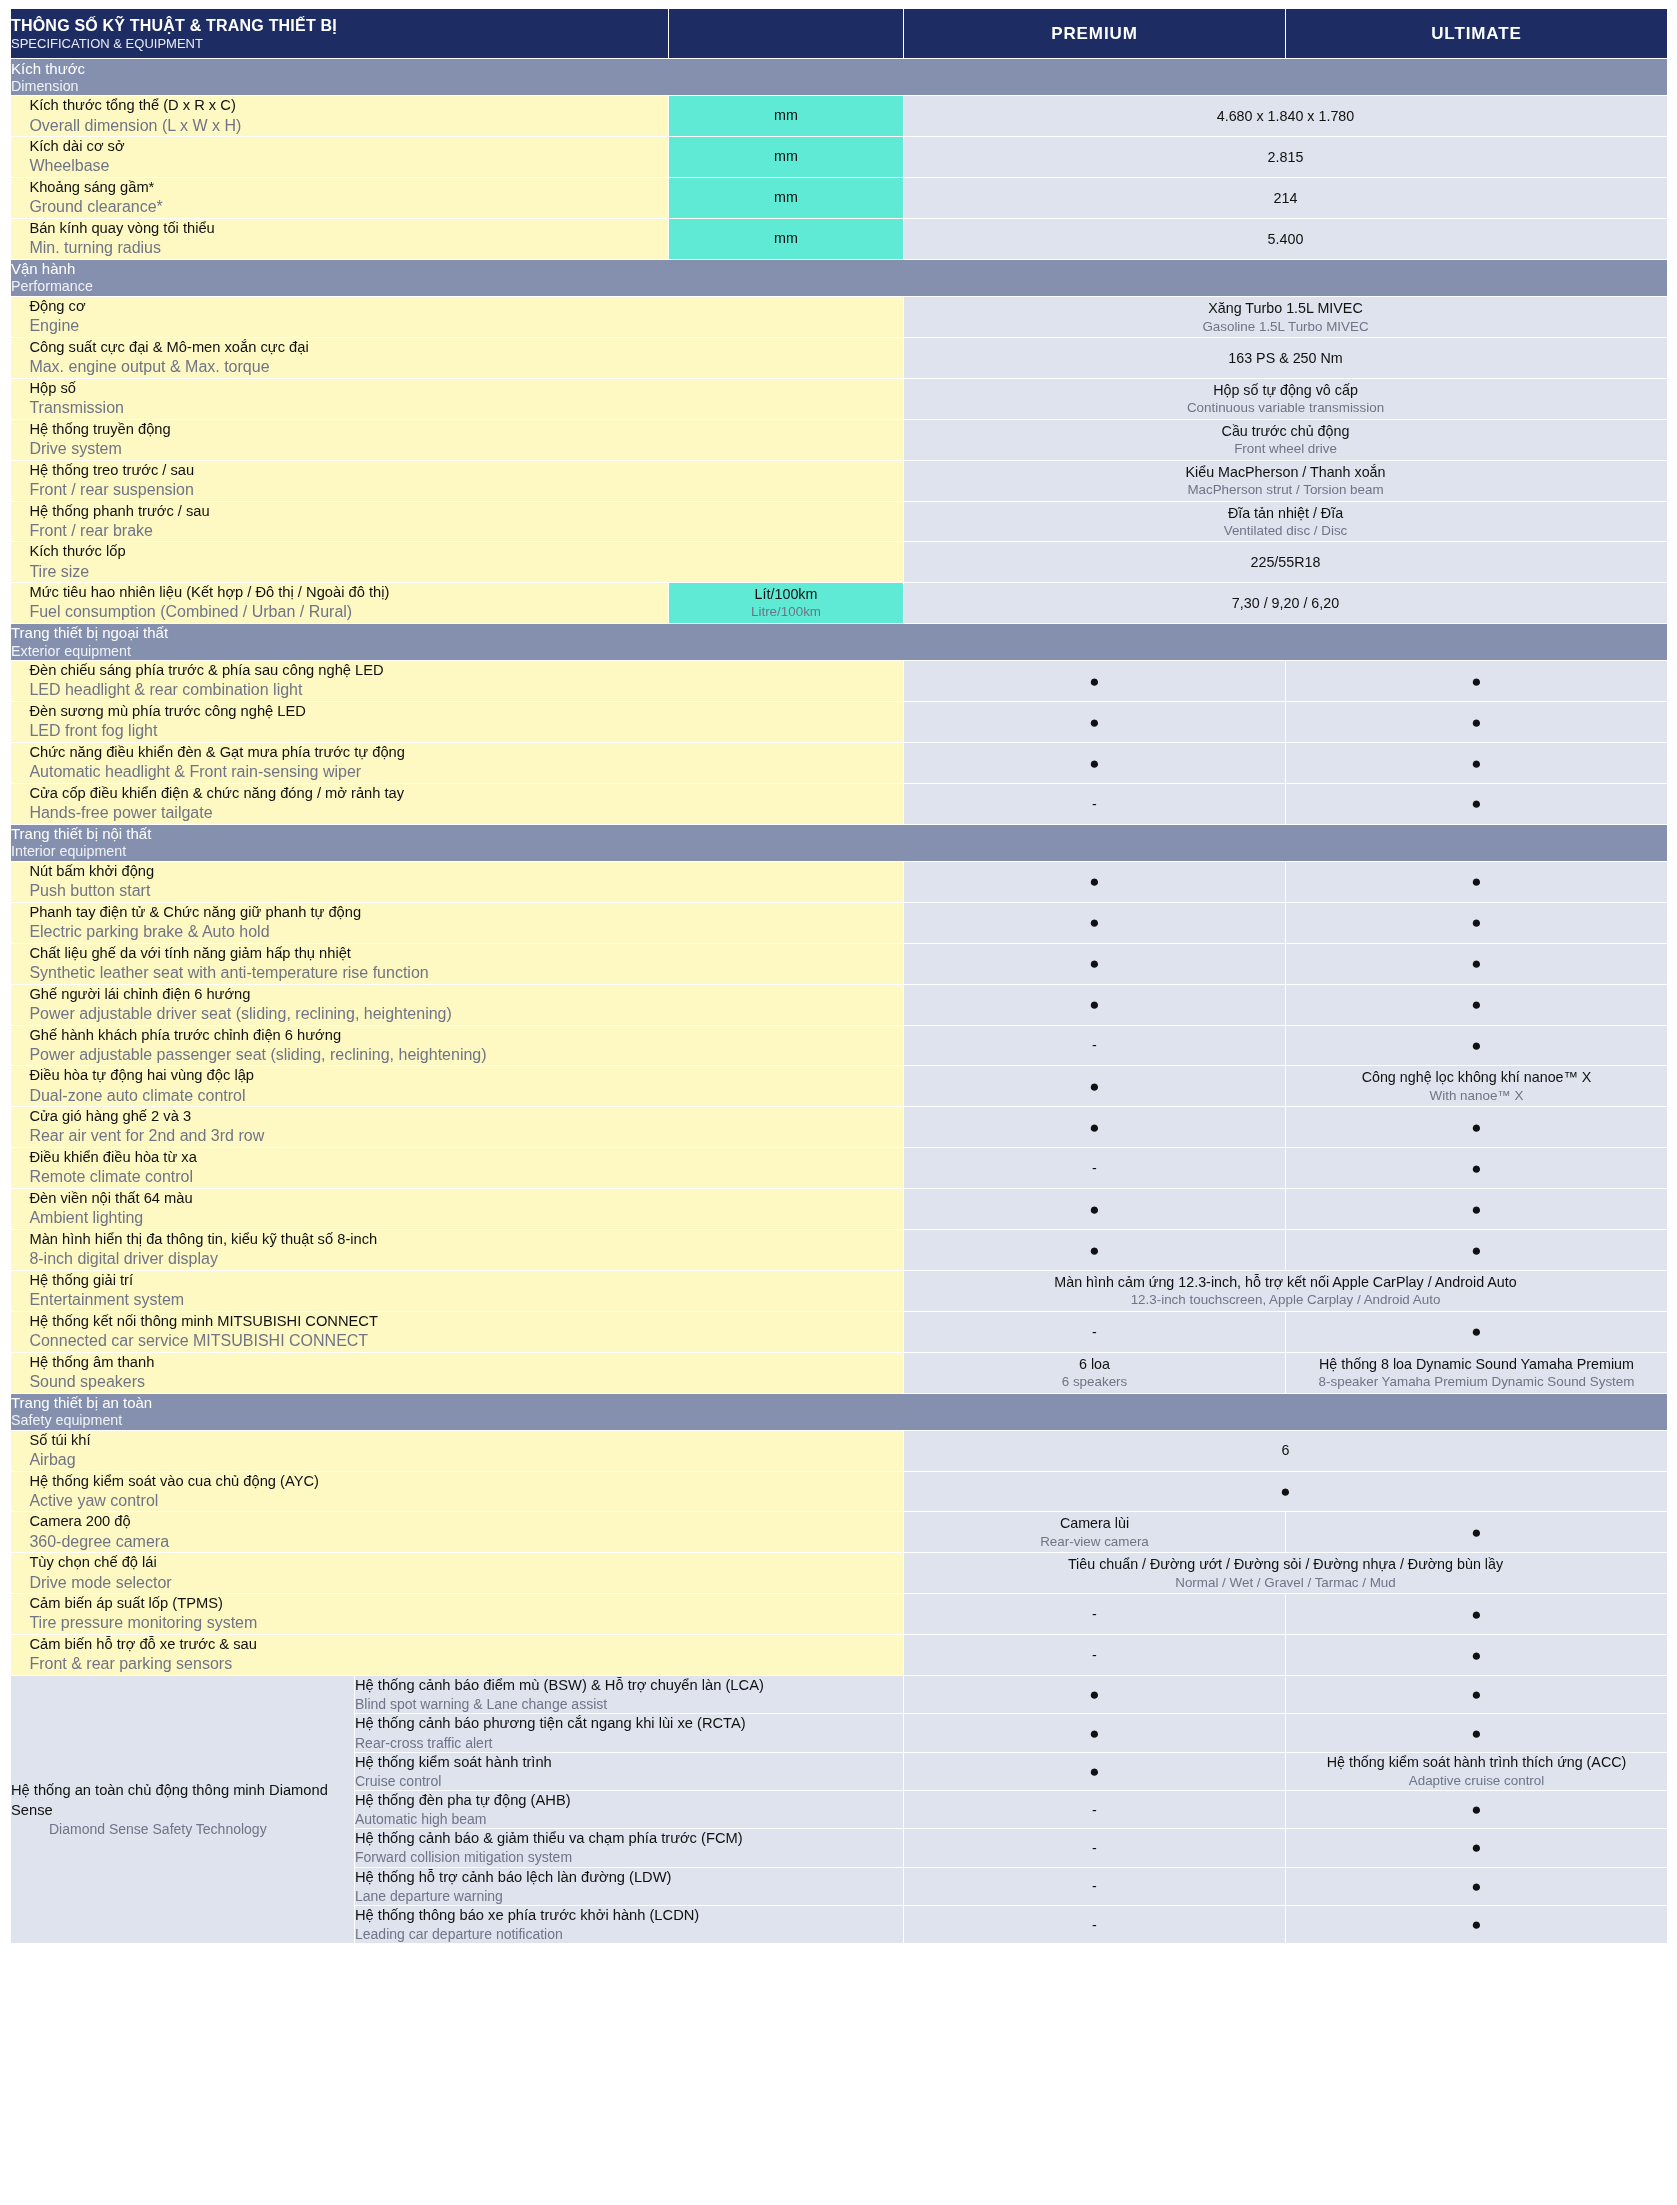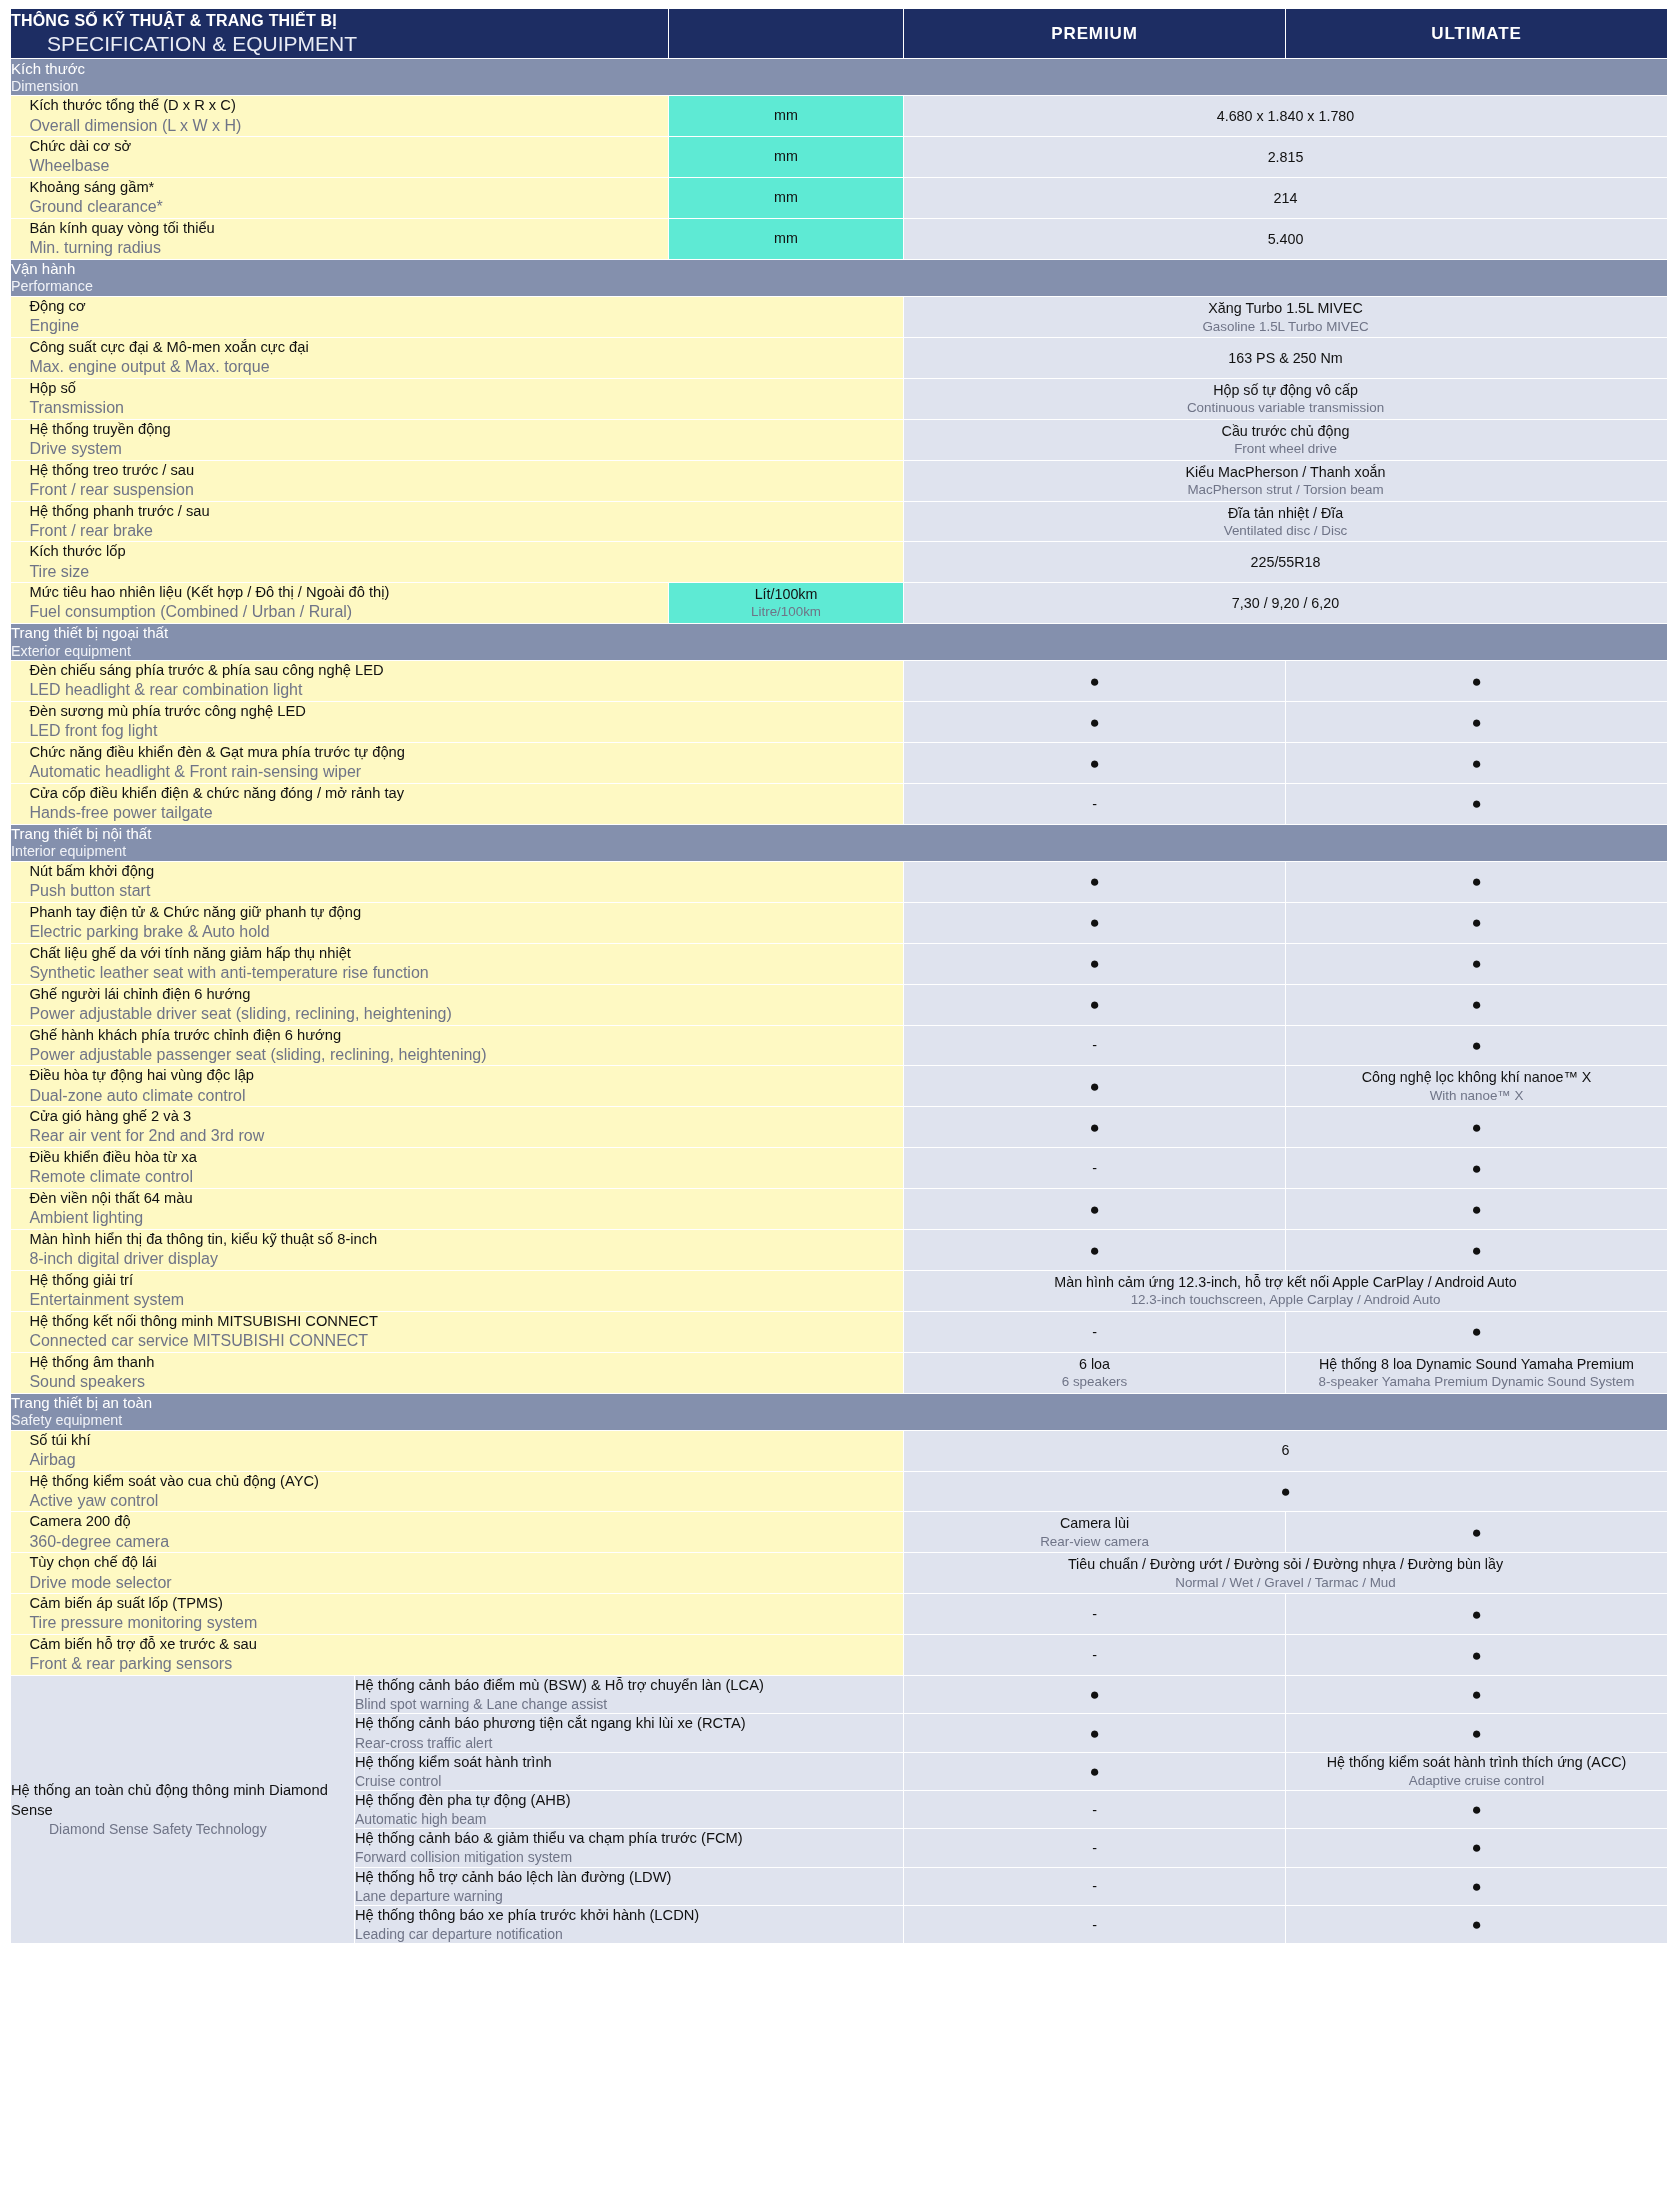--- a/index.html
+++ b/index.html
@@ -34,25 +34,24 @@
     padding: 5px 11.7px;
     box-sizing: border-box;
   }
   .hdr-vn {
     font-size: 16px;
     font-weight: bold;
     letter-spacing: 0.2px;
     line-height: 1.25;
   }
   .hdr-en {
-    font-size: 21px;
+    font-size: 13px;
     font-weight: normal;
     line-height: 1.25;
     color: #e9ecf5;
-    margin-left: 36px;
   }
   .hdr-grade {
     background: #1d2d63;
     color: #ffffff;
     text-align: center;
     font-size: 17px;
     font-weight: bold;
     letter-spacing: 0.9px;
     height: 49px;
   }
@@ -187,21 +186,21 @@
           </td>
           <td class="unit">
             <div class="vn">mm</div>
           </td>
           <td class="val" colspan="2">
             <div class="vn">4.680 x 1.840 x 1.780</div>
           </td>
         </tr>
         <tr>
           <td class="lbl sub" colspan="2">
-            <div class="vn">Chức dài cơ sở</div>
+            <div class="vn">Kích dài cơ sở</div>
             <div class="en">Wheelbase</div>
           </td>
           <td class="unit">
             <div class="vn">mm</div>
           </td>
           <td class="val" colspan="2">
             <div class="vn">2.815</div>
           </td>
         </tr>
         <tr>

